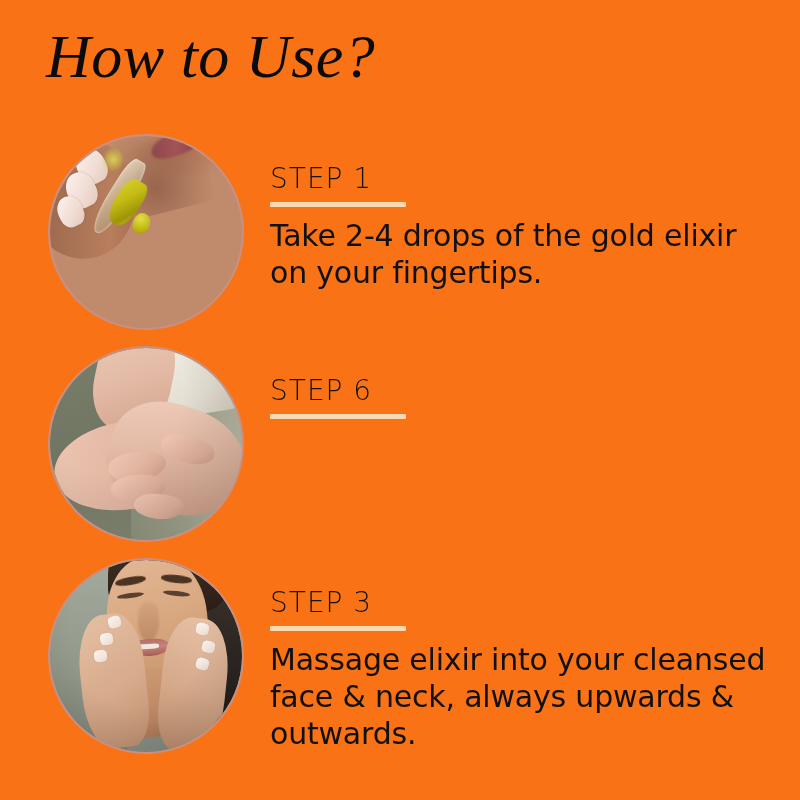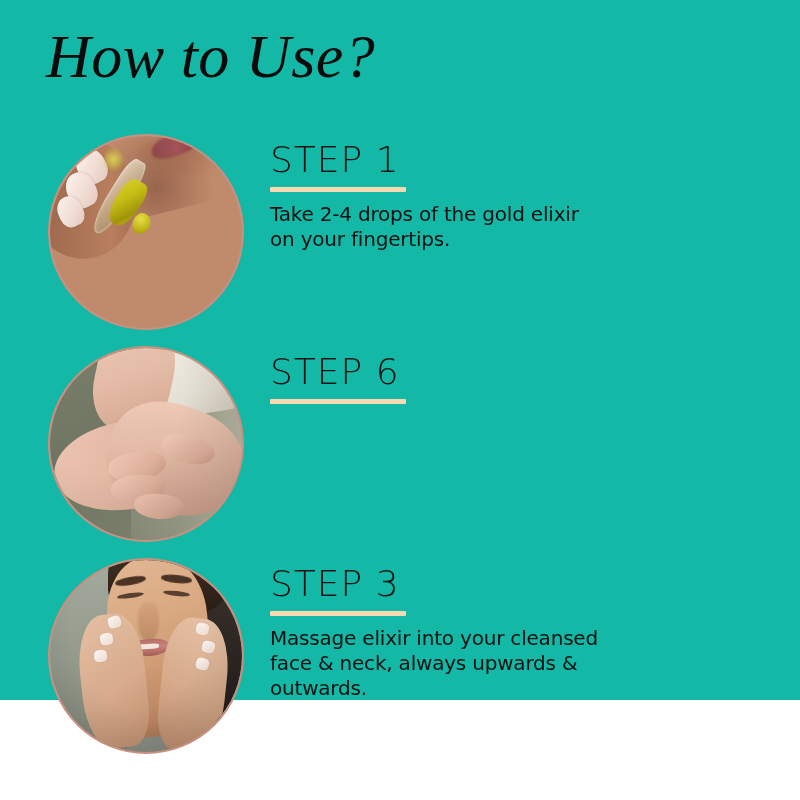--- a/index.html
+++ b/index.html
@@ -11,22 +11,22 @@
     height: 800px;
     background: #ffffff;
     font-family: "Liberation Sans", sans-serif;
     overflow: hidden;
     position: relative;
   }
 
   .page {
     position: relative;
     width: 800px;
-    height: 700px;
-    background: #14b8a6;
+    height: 800px;
+    background: #f97316;
   }
 
   
   .page-title {
     position: absolute;
     left: 46px;
     top: 22px;
     font-family: "Liberation Serif", "DejaVu Serif", serif;
     font-style: italic;
     font-weight: 400;
@@ -324,38 +324,39 @@
   
   .step-text {
     position: absolute;
     left: 270px;
     top: 14px;
     width: 510px;
   }
   .step-heading {
     font-family: "DejaVu Sans", sans-serif;
     font-weight: 300;
-    font-size: 36px;
+    font-size: 28px;
     line-height: 1.0;
     color: #131313;
     letter-spacing: 1px;
     white-space: nowrap;
+    margin-top: 23px;
   }
   .step-underline {
     width: 136px;
     height: 5px;
     background: #f8d9b2;
     margin-top: 9px;
     margin-bottom: 10px;
     border-radius: 1px;
   }
   .step-body {
     font-family: "DejaVu Sans", sans-serif;
     font-weight: 400;
-    font-size: 20px;
+    font-size: 30px;
     line-height: 1.24;
     color: #111111;
     letter-spacing: -0.2px;
     white-space: pre-line;
   }
 </style>
 </head>
 <body>
 
 <div class="page">

